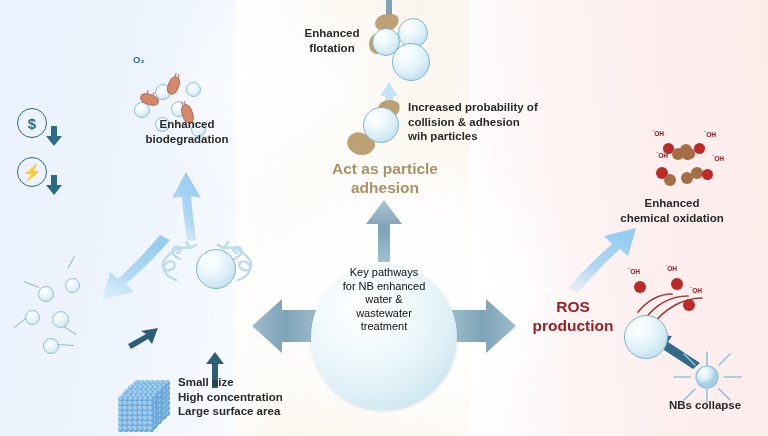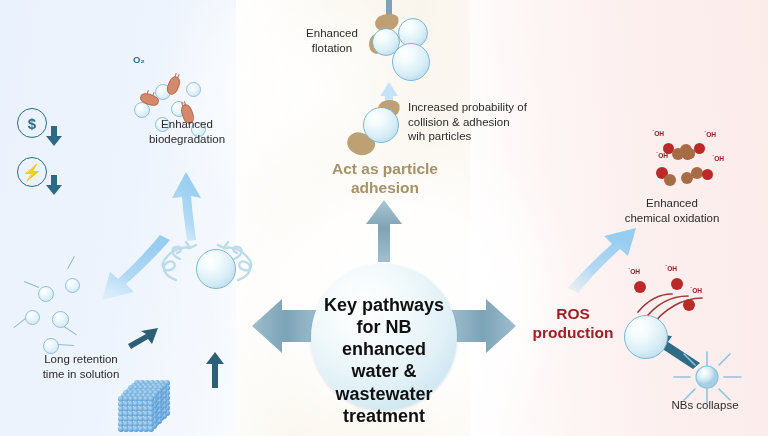--- a/index.html
+++ b/index.html
@@ -17,29 +17,29 @@
   .bg-center{left:236px;width:300px;
     background:linear-gradient(95deg,#ffffff 0%,#fbf7ef 30%,#faf5ec 55%,#fdfaf4 80%,#ffffff 100%);}
   .bg-right{left:470px;width:298px;
     background:linear-gradient(85deg,#ffffff 0%,#fdf5f4 32%,#fcefee 62%,#fbecea 100%);}
   .bg-glow{position:absolute;left:210px;top:130px;width:370px;height:330px;
     background:radial-gradient(ellipse at center,#ffffff 0%,rgba(255,255,255,0.88) 38%,rgba(255,255,255,0) 72%);}
   .bg-glow2{position:absolute;left:150px;top:-40px;width:300px;height:260px;
     background:radial-gradient(ellipse at center,rgba(255,255,255,0.95) 0%,rgba(255,255,255,0) 70%);}
 
   
-  .t{position:absolute;white-space:pre;line-height:1.28;color:#2a2a2a;}
+  .t{position:absolute;white-space:pre;line-height:1.28;color:#2a2a2a;font-weight:bold;}
   .note{font-size:11.5px;text-align:center;}
   .hdr-blue{font-size:15.5px;font-weight:bold;color:#3d7f9e;text-align:center;line-height:1.22;}
   .hdr-tan{font-size:15.5px;font-weight:bold;color:#a79268;text-align:center;line-height:1.22;}
   .hdr-red{font-size:15.5px;font-weight:bold;color:#9e1f27;text-align:center;line-height:1.22;}
   .o2{font-size:9.5px;font-weight:bold;color:#2f6f91;}
   .oh{font-size:6.6px;font-weight:bold;color:#8d2020;white-space:nowrap;}
-  .hub-text{position:absolute;left:318px;top:294px;width:132px;text-align:center;
-    font-size:18px;font-weight:bold;color:#101010;line-height:1.23;white-space:pre-line;}
+  .hub-text{position:absolute;left:318px;top:266px;width:132px;text-align:center;
+    font-size:11px;font-weight:normal;color:#101010;line-height:1.23;white-space:pre-line;}
 
   
   .hub{position:absolute;left:311px;top:264px;width:146px;height:146px;border-radius:50%;
     background:radial-gradient(circle at 36% 30%,#ffffff 0%,#f3fafc 30%,#dff0f6 62%,#c6e2ee 88%,#b2d6e6 100%);
     box-shadow:0 1px 3px rgba(60,110,140,0.22);}
 
   
   .bub{position:absolute;border-radius:50%;
     background:radial-gradient(circle at 34% 28%,#ffffff 0%,#f2fbfd 24%,#d9eef7 58%,#b9dcec 86%,#9ccadf 100%);
     border:1px solid #7fb6d0;box-sizing:border-box;}
@@ -317,23 +317,24 @@
   <div class="tail" style="left:24px;top:281px;width:16px;transform:rotate(22deg);"></div>
   <div class="bub-sm" style="left:65px;top:278px;width:15px;height:15px;"></div>
   <div class="tail" style="left:68px;top:268px;width:14px;transform:rotate(-62deg);"></div>
   <div class="bub-sm" style="left:25px;top:310px;width:15px;height:15px;"></div>
   <div class="tail" style="left:14px;top:327px;width:15px;transform:rotate(-38deg);"></div>
   <div class="bub-sm" style="left:52px;top:311px;width:17px;height:17px;"></div>
   <div class="tail" style="left:64px;top:326px;width:15px;transform:rotate(34deg);"></div>
   <div class="bub-sm" style="left:43px;top:338px;width:16px;height:16px;"></div>
   <div class="tail" style="left:58px;top:344px;width:16px;transform:rotate(4deg);"></div>
 
-  <div class="t note" style="left:16px;top:352px;width:130px;">Long retention
-time in solution</div>
-
+
+  <div class="t note" style="left:178px;top:375px;width:135px;text-align:left;">Small size
+High concentration
+Large surface area</div>
 
   <div class="circ-ico" style="left:17px;top:108px;">
     <span>$</span>
   </div>
   <svg style="position:absolute;left:45px;top:126px;" width="18" height="22">
     <path d="M6 0 L6 10 L1 10 L9 20 L17 10 L12 10 L12 0 Z" fill="#2c6b86"></path>
   </svg>
 
   <div class="circ-ico" style="left:17px;top:157px;">
     <span style="font-size:16px;">⚡</span>
@@ -373,21 +374,21 @@
 flotation</div>
 
   <div class="blob" style="left:378px;top:100px;width:22px;height:18px;transform:rotate(-10deg);"></div>
   <div class="blob" style="left:347px;top:133px;width:28px;height:22px;transform:rotate(14deg);"></div>
   <div class="bub" style="left:363px;top:107px;width:36px;height:36px;"></div>
 
   <div class="t note" style="left:408px;top:100px;width:160px;text-align:left;">Increased probability of
 collision &amp; adhesion
 wih particles</div>
 
-  <div class="t hdr-red" style="left:527px;top:305px;width:92px;">ROS
+  <div class="t hdr-red" style="left:527px;top:298px;width:92px;">ROS
 production</div>
 
   <div class="rad" style="left:663px;top:143px;width:11px;height:11px;"></div>
   <div class="radbr" style="left:672px;top:148px;width:12px;height:12px;"></div>
   <div class="t oh" style="left:652px;top:130px;">˙OH</div>
 
   <div class="radbr" style="left:684px;top:148px;width:11px;height:11px;"></div>
   <div class="rad" style="left:694px;top:143px;width:11px;height:11px;"></div>
   <div class="t oh" style="left:704px;top:131px;">˙OH</div>
 

